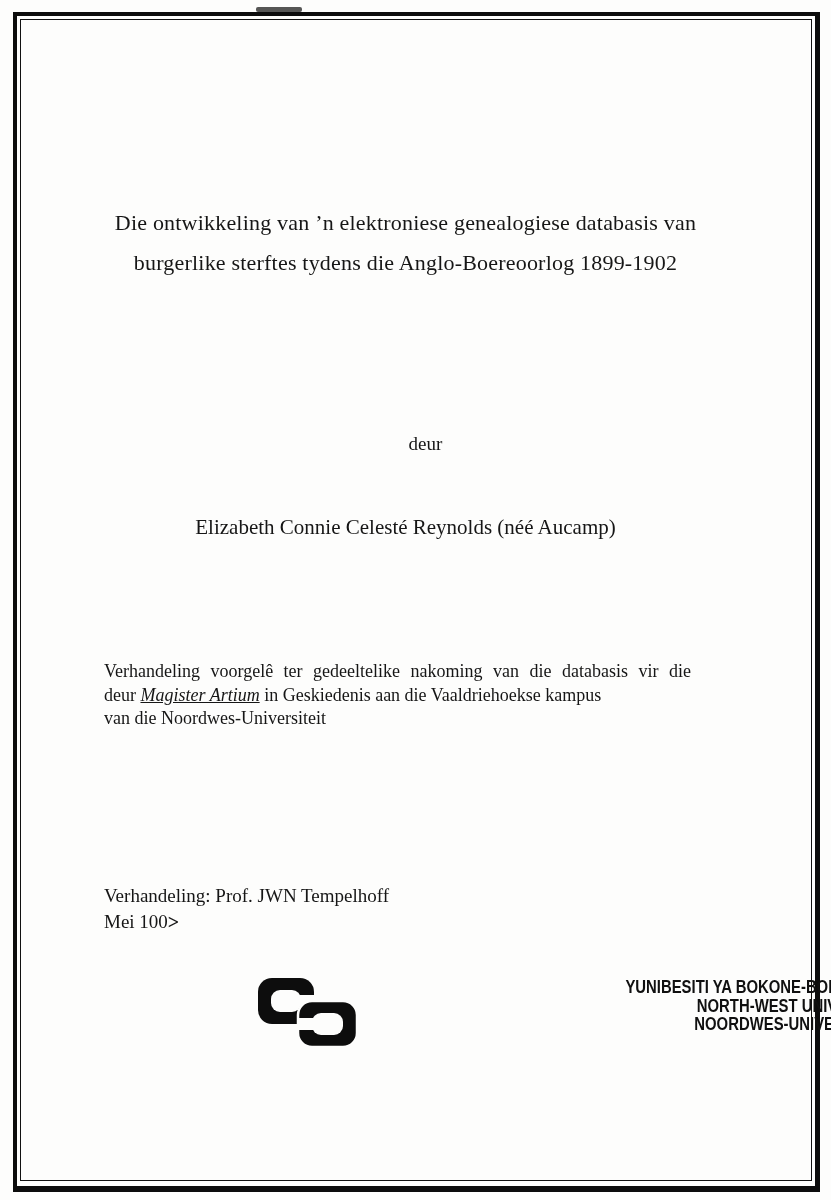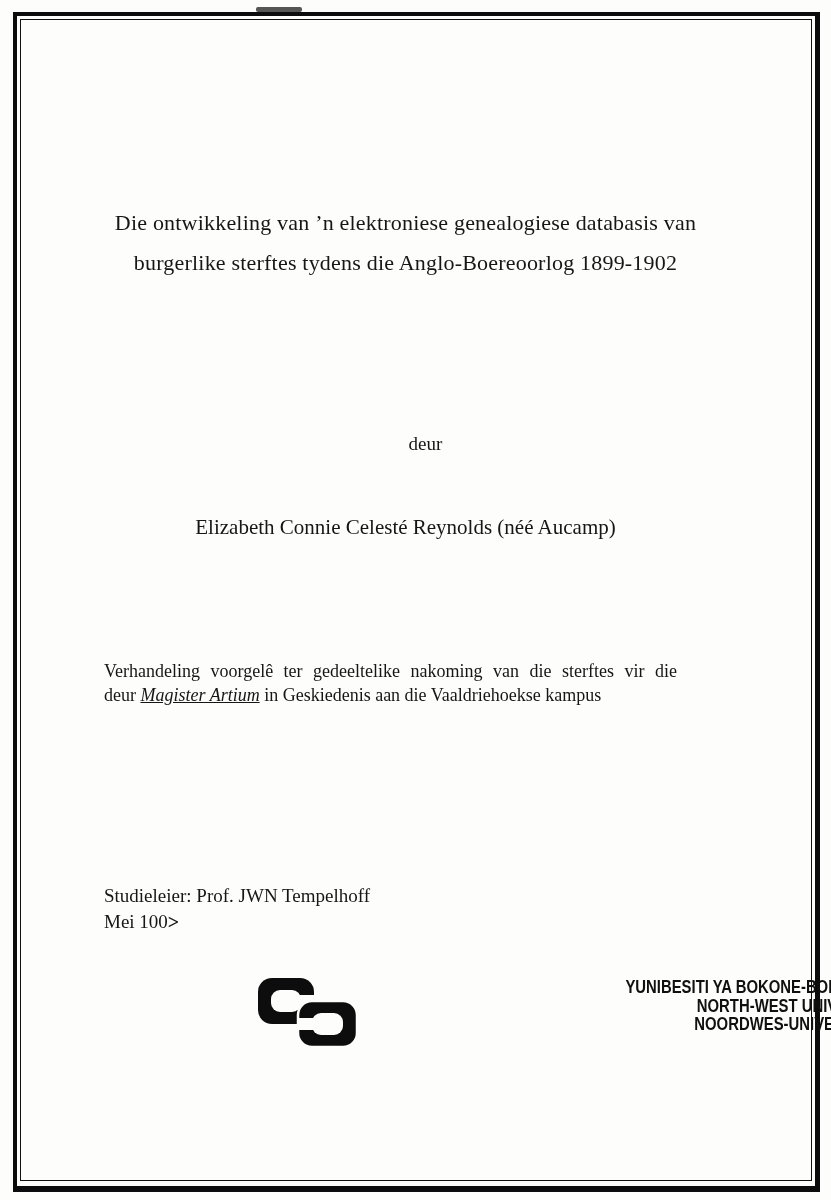--- a/index.html
+++ b/index.html
@@ -92,26 +92,27 @@
   <div class="title">
     <div>Die ontwikkeling van ’n elektroniese genealogiese databasis van</div>
     <div>burgerlike sterftes tydens die Anglo-Boereoorlog 1899-1902</div>
   </div>
 
   <div class="byline">deur</div>
 
   <div class="author">Elizabeth Connie Celesté Reynolds (néé Aucamp)</div>
 
   <div class="statement">
-    <div class="st-line1">Verhandeling voorgelê ter gedeeltelike nakoming van die sterftes vir die</div>
+    <div class="st-line1">Verhandeling voorgelê ter gedeeltelike nakoming van die databasis vir die</div>
     <div class="st-line2"><span>deur </span><i>Magister Artium</i><span> in Geskiedenis aan die Vaaldriehoekse kampus</span></div>
+    <div class="st-line3">van die Noordwes-Universiteit</div>
   </div>
 
   <div class="supervisor-block">
-    <div>Studieleier: Prof. JWN Tempelhoff</div>
+    <div>Verhandeling: Prof. JWN Tempelhoff</div>
     <div><span>Mei 100</span><span class="date-glyph">&gt;</span></div>
   </div>
 
   <div class="logo">
     <svg class="logo-mark" width="100" height="70" viewBox="0 0 100 70" aria-hidden="true">
 
       <rect x="0" y="0" width="56" height="46" rx="14" fill="#0d0d0d"></rect>
       <rect x="13" y="12" width="30" height="22" rx="9" fill="#fdfdfc"></rect>
       <rect x="42" y="17" width="16" height="12" fill="#fdfdfc"></rect>
 

